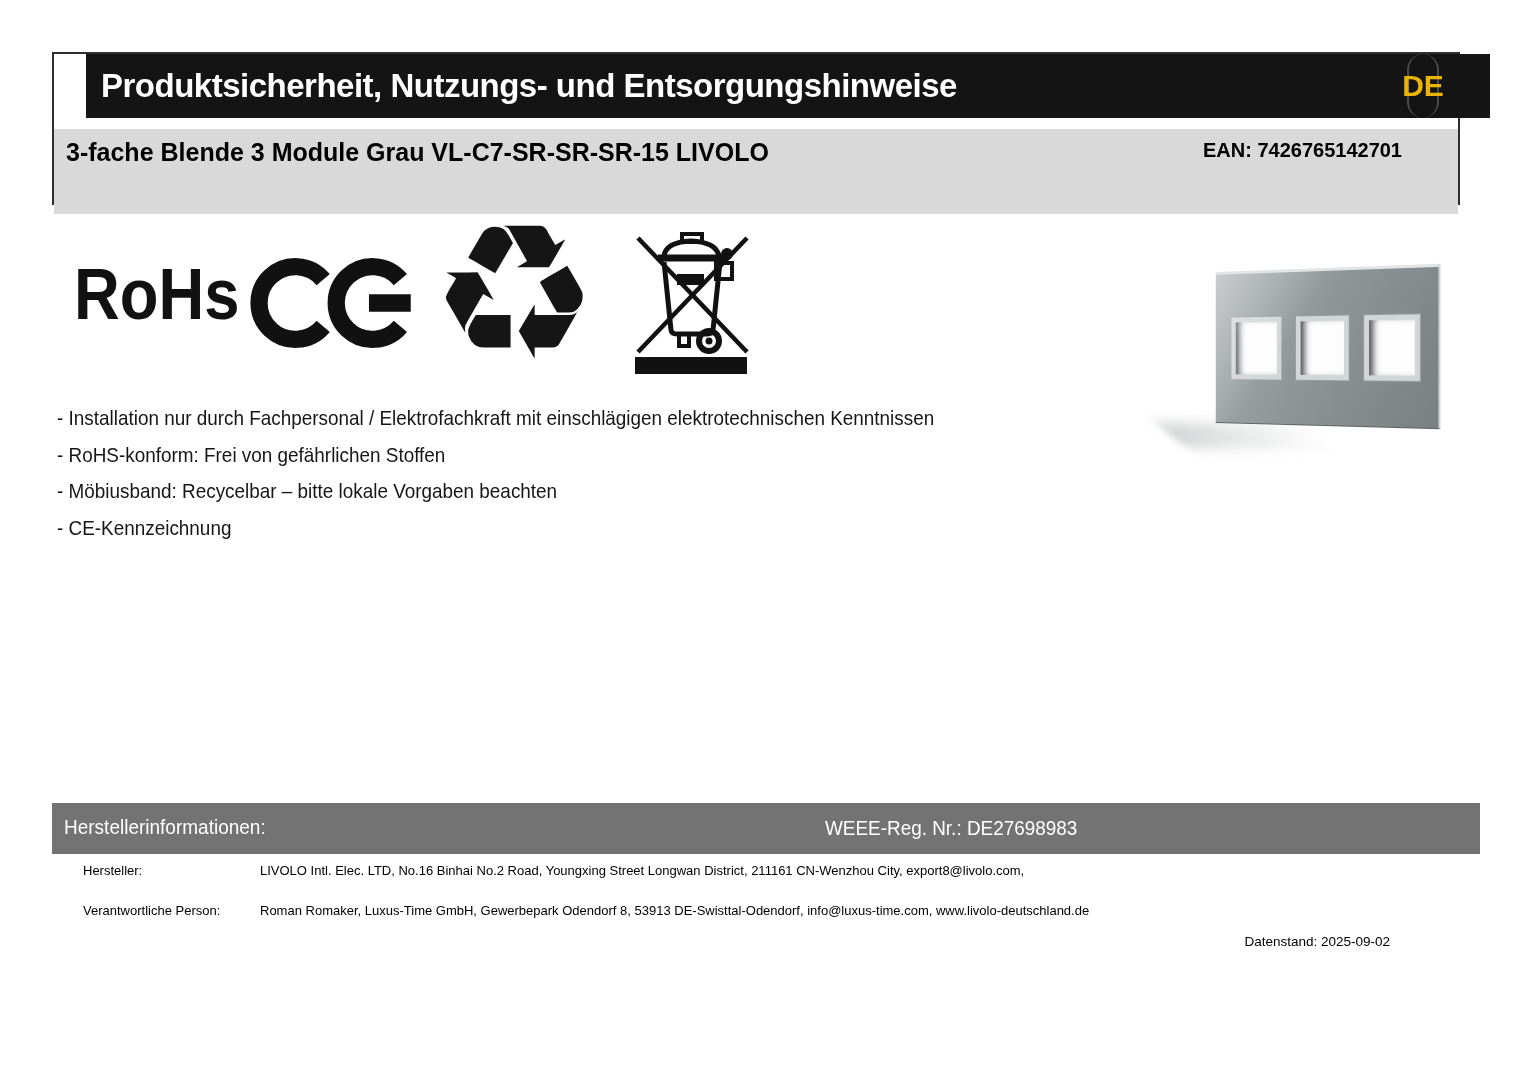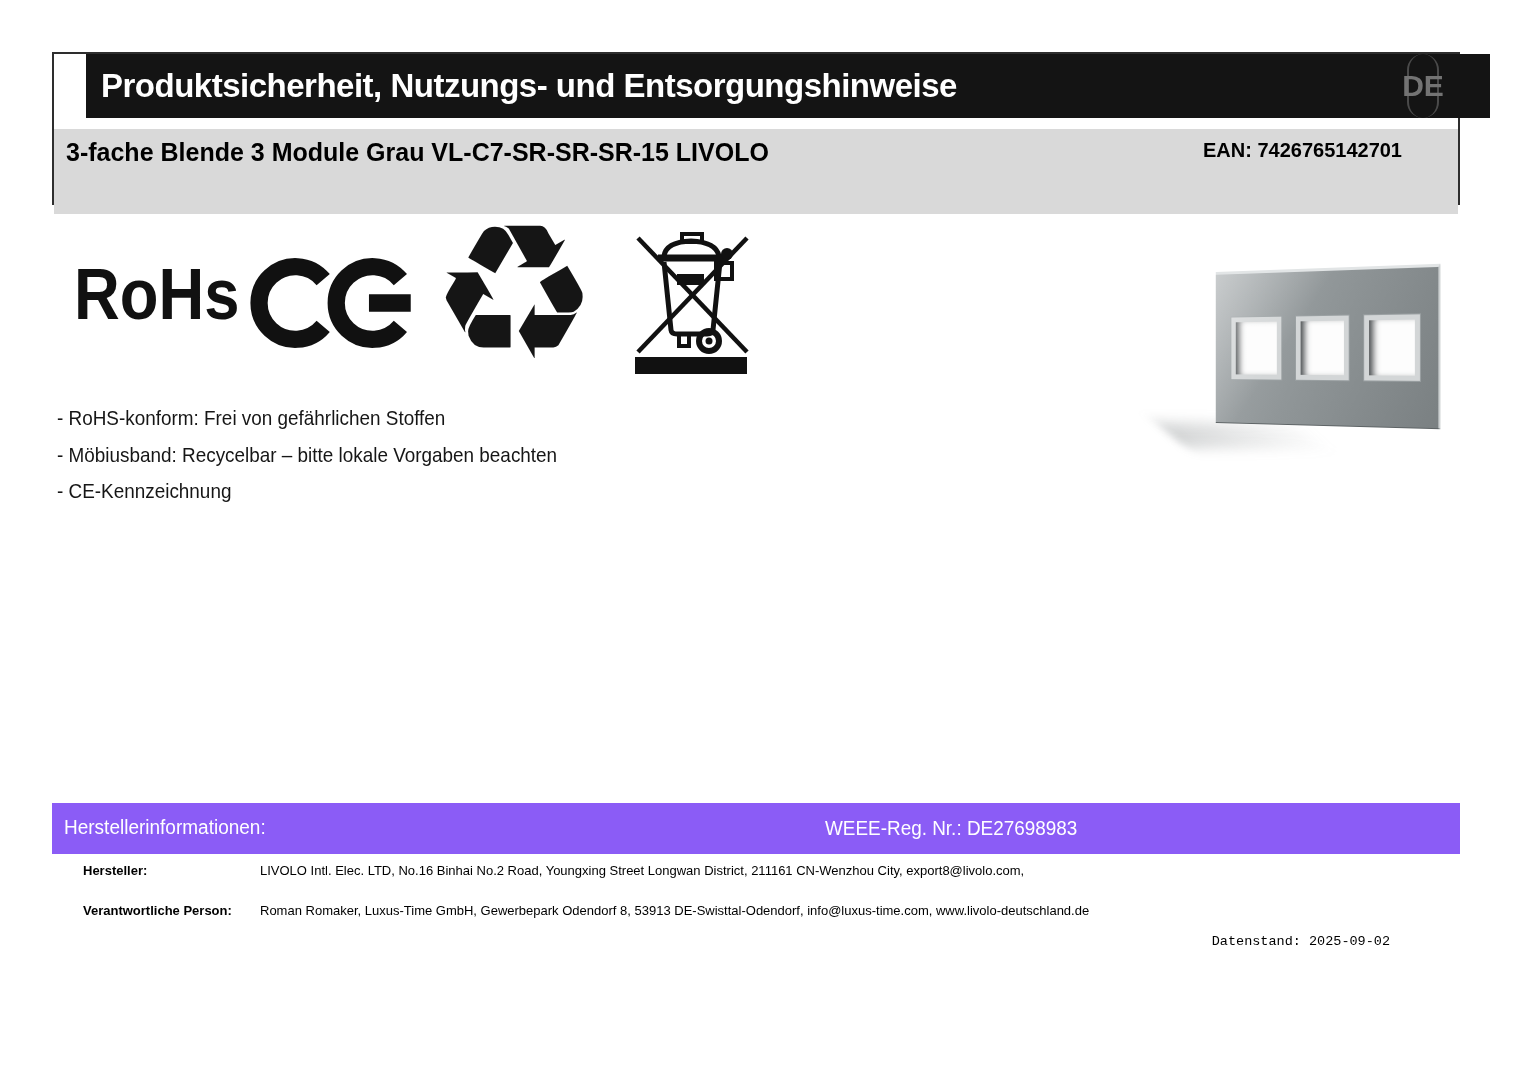--- a/index.html
+++ b/index.html
@@ -11,21 +11,21 @@
 
   
   .hdr-block{position:absolute;left:52px;top:52px;width:1408px;height:153px;
     border:2px solid #2e2e2e;box-sizing:border-box;}
   .hdr-black{position:absolute;left:0;top:0;width:100%;height:64px;background:#141414;margin-left:32px;}
   .hdr-title{position:absolute;left:15px;top:50%;transform:translateY(-50%);
     color:#fff;font-weight:bold;font-size:33px;letter-spacing:-0.5px;white-space:nowrap;}
   .de-cell{position:absolute;right:51px;top:0;width:32px;height:100%;
     border-left:2px solid #4a4a4a;border-right:2px solid #4a4a4a;box-sizing:border-box;
     display:flex;align-items:center;justify-content:center;
-    color:#737373;font-weight:bold;font-size:30px;border-radius:20px;}
+    color:#eab308;font-weight:bold;font-size:30px;border-radius:20px;}
   .hdr-gray{position:absolute;left:0;top:64px;width:100%;height:85px;background:#d9d9d9;margin-top:11px;}
   .prod-line{position:absolute;left:12px;top:9px;font-weight:bold;font-size:25px;white-space:nowrap;}
   .ean{position:absolute;right:56px;top:10px;font-weight:bold;font-size:20px;white-space:nowrap;}
 
   
   .rohs{position:absolute;left:74px;top:258px;font-size:72px;font-weight:bold;
     line-height:72px;transform:scaleX(0.88);transform-origin:left center;color:#111;}
   .ce{position:absolute;left:250px;top:246px;}
   .recycle{position:absolute;left:430px;top:218px;width:160px;height:150px;
     font-family:"DejaVu Sans",sans-serif;font-size:188px;line-height:150px;color:#151515;}
@@ -47,32 +47,32 @@
     background:linear-gradient(90deg,rgba(110,115,117,0.30),rgba(110,115,117,0));
     filter:blur(6px);transform:skewX(48deg);}
 
   
   .notes{position:absolute;left:57px;top:406px;color:#161616;}
   .notes .line{display:block;height:36.6px;}
   .notes .line > span{display:inline-block;transform:scaleX(0.9);transform-origin:left center;
     white-space:nowrap;font-size:21px;}
 
   
-  .foot-bar{position:absolute;left:52px;top:803px;width:1408px;height:51px;background:#8b5cf6;color:#fff;}
+  .foot-bar{position:absolute;left:52px;top:803px;width:1408px;height:51px;background:#737373;color:#fff;padding-left:20px;}
   .foot-title{position:absolute;left:12px;top:13px;font-size:20px;transform:scaleX(0.95);
     transform-origin:left center;white-space:nowrap;}
   .weee-reg{position:absolute;left:773px;top:14px;font-size:19.5px;transform:scaleX(0.97);
     transform-origin:left center;white-space:nowrap;}
 
   .info-row{position:absolute;left:83px;width:1395px;font-size:13px;}
-  .info-row .lbl{position:absolute;left:0;top:0;font-weight:bold;white-space:nowrap;}
+  .info-row .lbl{position:absolute;left:0;top:0;font-weight:normal;white-space:nowrap;}
   .info-row .val{position:absolute;left:177px;top:0;white-space:nowrap;}
   .row-1{top:863px;}
   .row-2{top:903px;}
-  .datenstand{position:absolute;right:130px;top:934px;font-size:13.5px;white-space:nowrap;font-family:Liberation Mono, monospace;}
+  .datenstand{position:absolute;right:130px;top:934px;font-size:13.5px;white-space:nowrap;}
 
   svg{display:block;}
 </style>
 </head>
 <body>
 
 <div class="page">
 
   <div class="hdr-block">
     <div class="hdr-black">
@@ -124,20 +124,21 @@
   <div class="panel-wrap">
     <div class="panel-shadow"></div>
     <div class="panel">
       <div class="cutout"></div>
       <div class="cutout"></div>
       <div class="cutout"></div>
     </div>
   </div>
 
   <div class="notes">
+    <div class="line"><span>- Installation nur durch Fachpersonal / Elektrofachkraft mit einschlägigen elektrotechnischen Kenntnissen</span></div>
     <div class="line"><span>- RoHS-konform: Frei von gefährlichen Stoffen</span></div>
     <div class="line"><span>- Möbiusband: Recycelbar – bitte lokale Vorgaben beachten</span></div>
     <div class="line"><span>- CE-Kennzeichnung</span></div>
   </div>
 
   <div class="foot-bar">
     <div class="foot-title">Herstellerinformationen:</div>
     <div class="weee-reg">WEEE-Reg. Nr.: DE27698983</div>
   </div>
 

